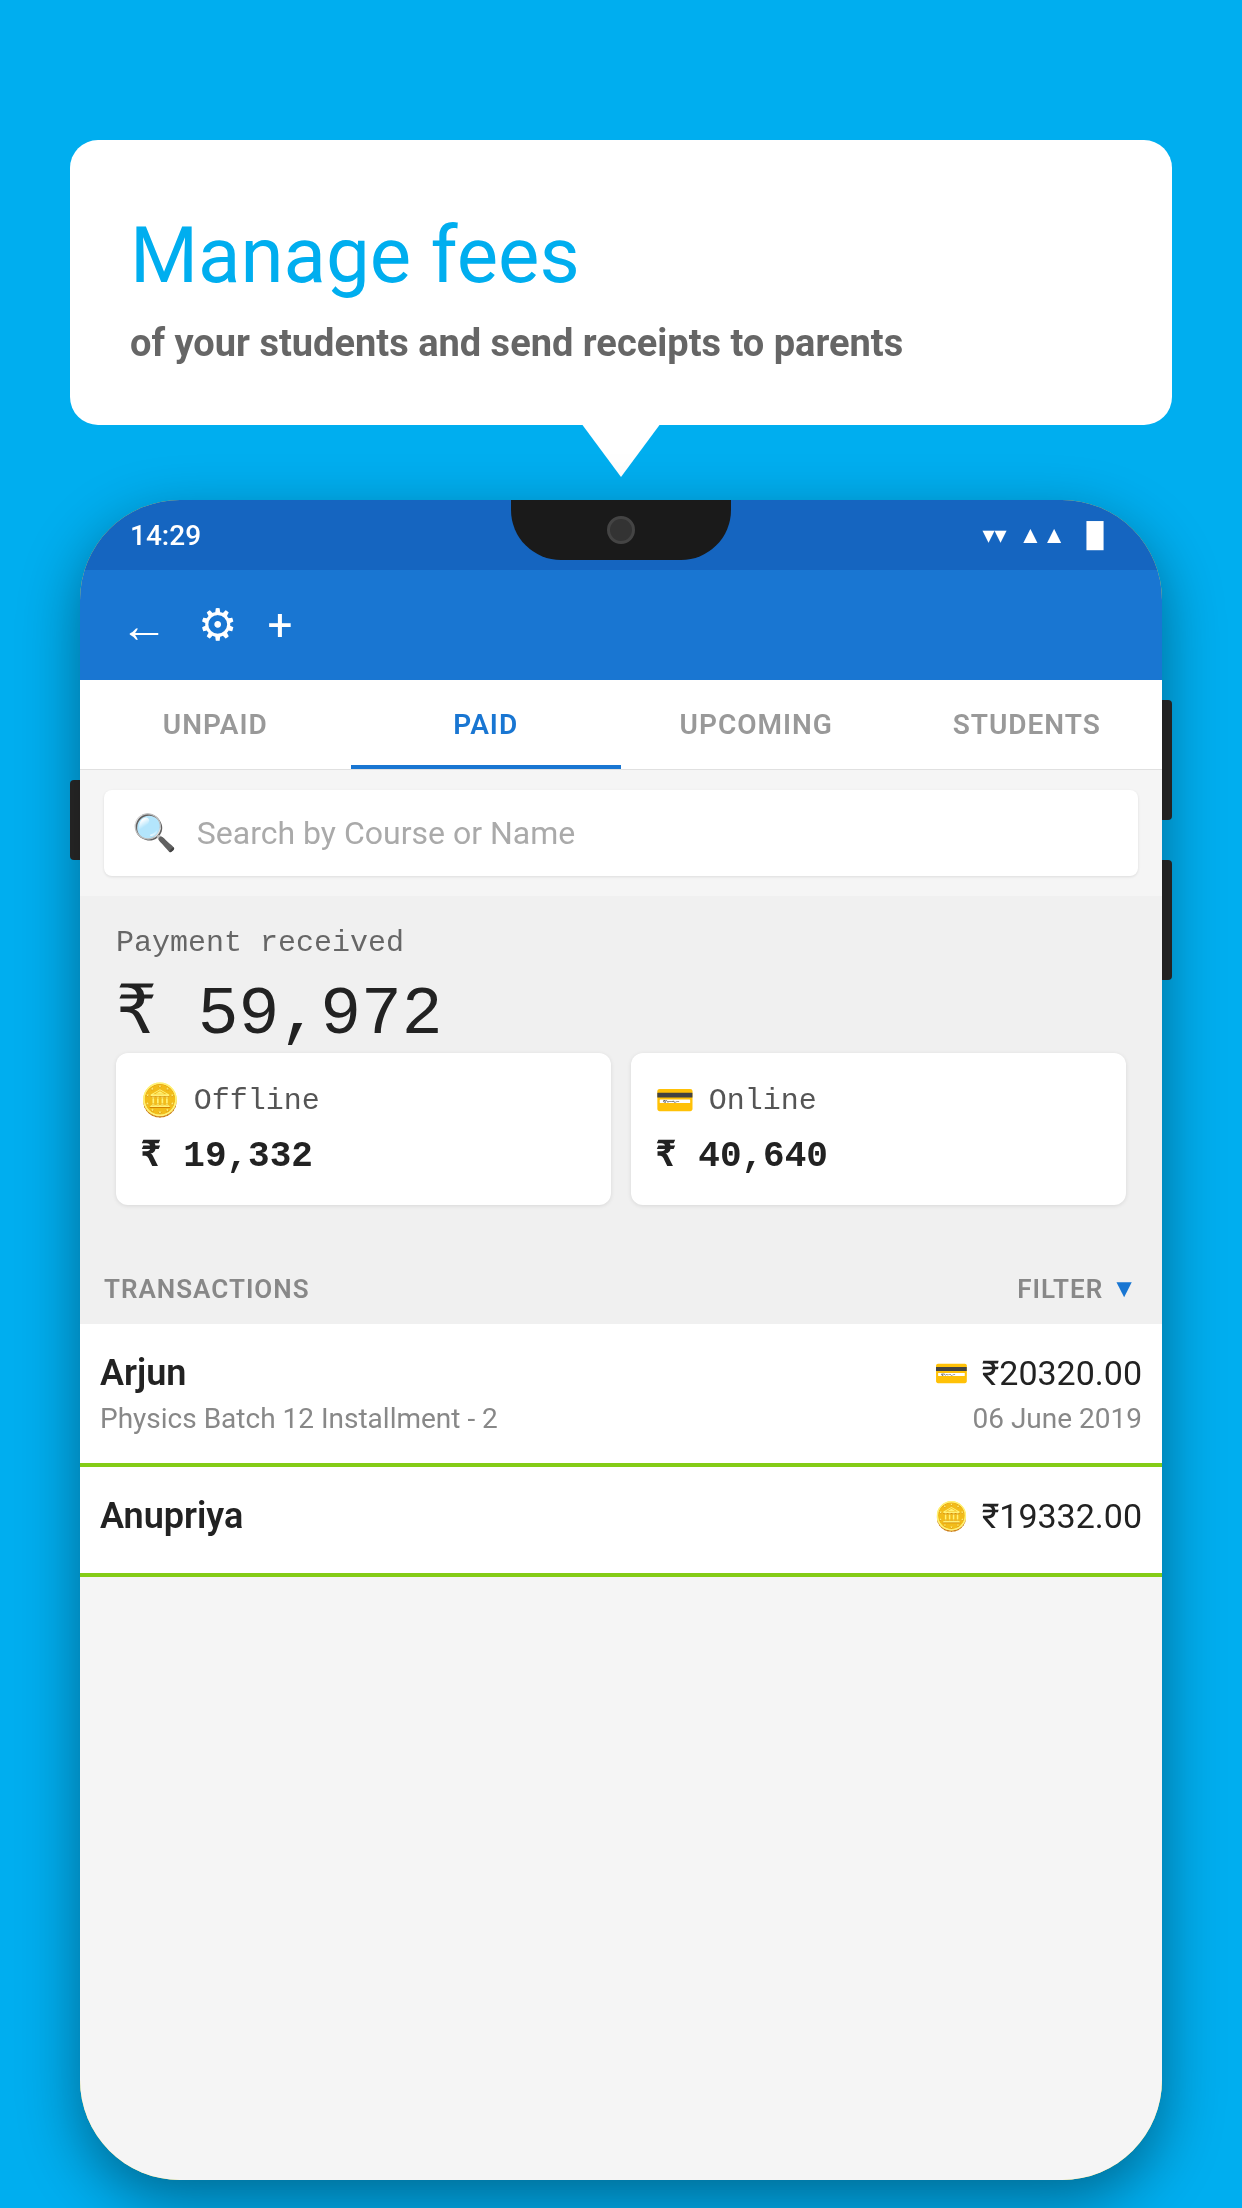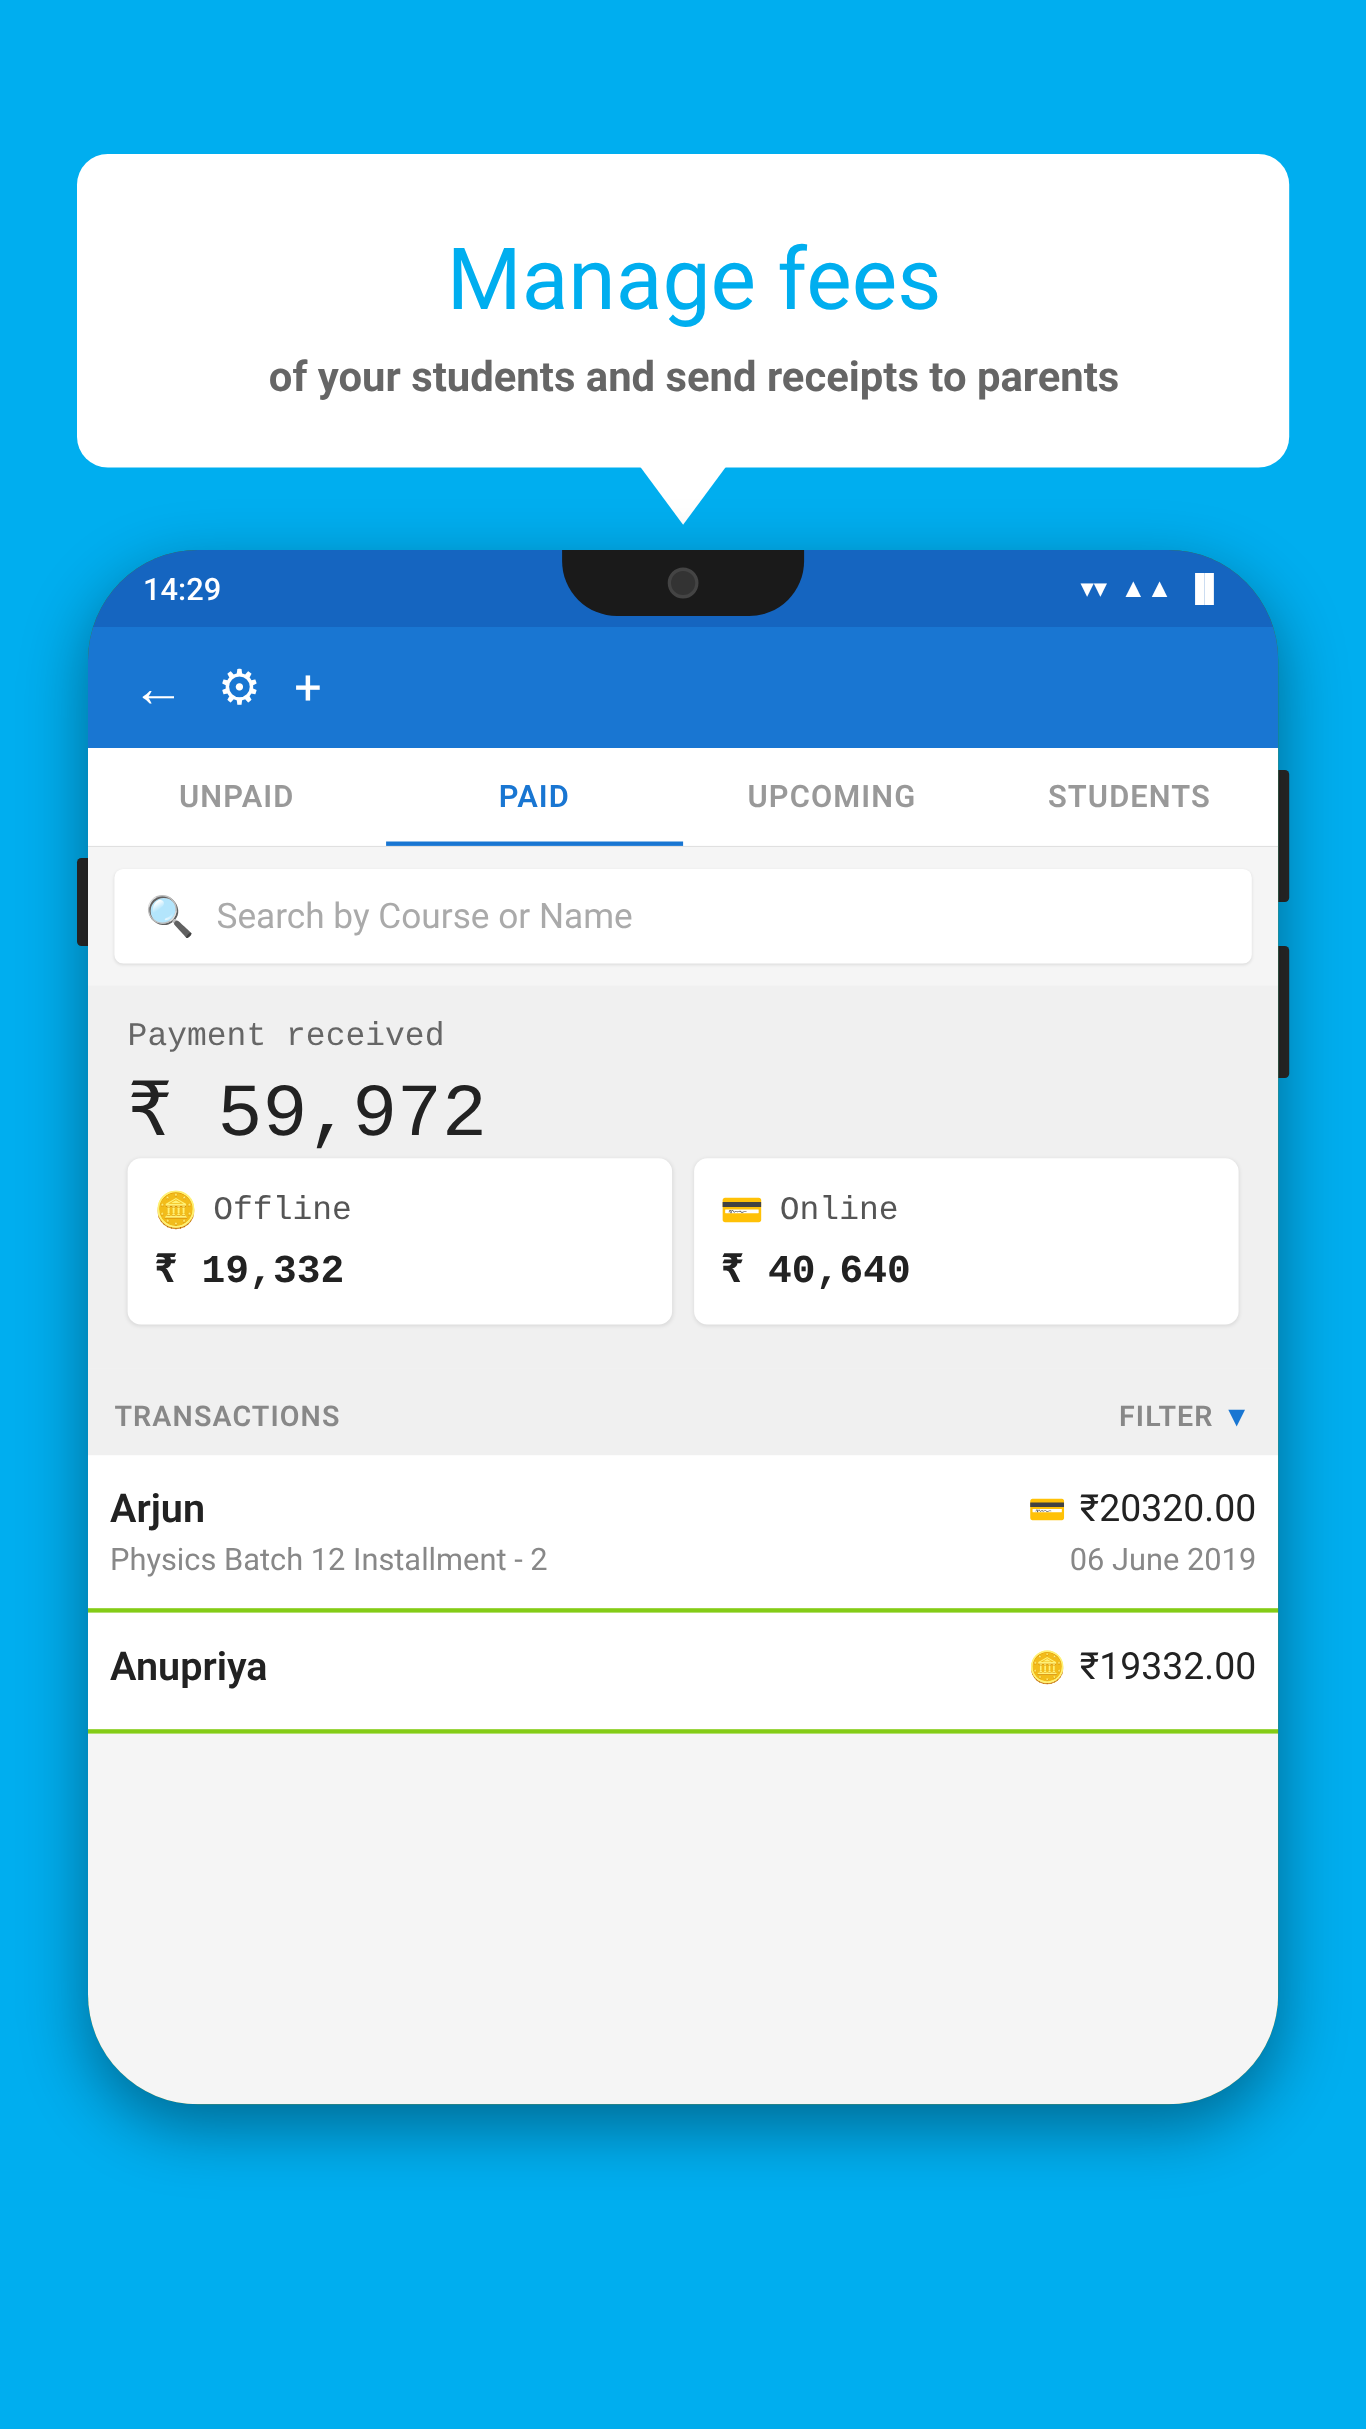--- a/index.html
+++ b/index.html
@@ -22,21 +22,20 @@
       display: flex;
       flex-direction: column;
       align-items: center;
     }
 
     .speech-bubble {
       background: white;
       border-radius: 28px;
       padding: 70px 40px 60px 60px;
       width: 100%;
-      text-align: center;
       position: relative;
     }
 
     .speech-bubble::after {
       content: '';
       position: absolute;
       bottom: -52px;
       left: 50%;
       transform: translateX(-50%);
       width: 0;
@@ -63,22 +62,22 @@
     .phone-container {
       position: absolute;
       top: 500px;
       left: 80px;
       right: 80px;
       bottom: 0;
     }
 
     .phone-frame {
       width: 100%;
-      height: 1413px;
-      background: #4d7c0f;
+      height: 1680px;
+      background: #fde047;
       border-radius: 100px;
       position: relative;
       overflow: hidden;
       box-shadow: 0 20px 60px rgba(0,0,0,0.4);
     }
 
     
     .phone-notch {
       position: absolute;
       top: 0;

